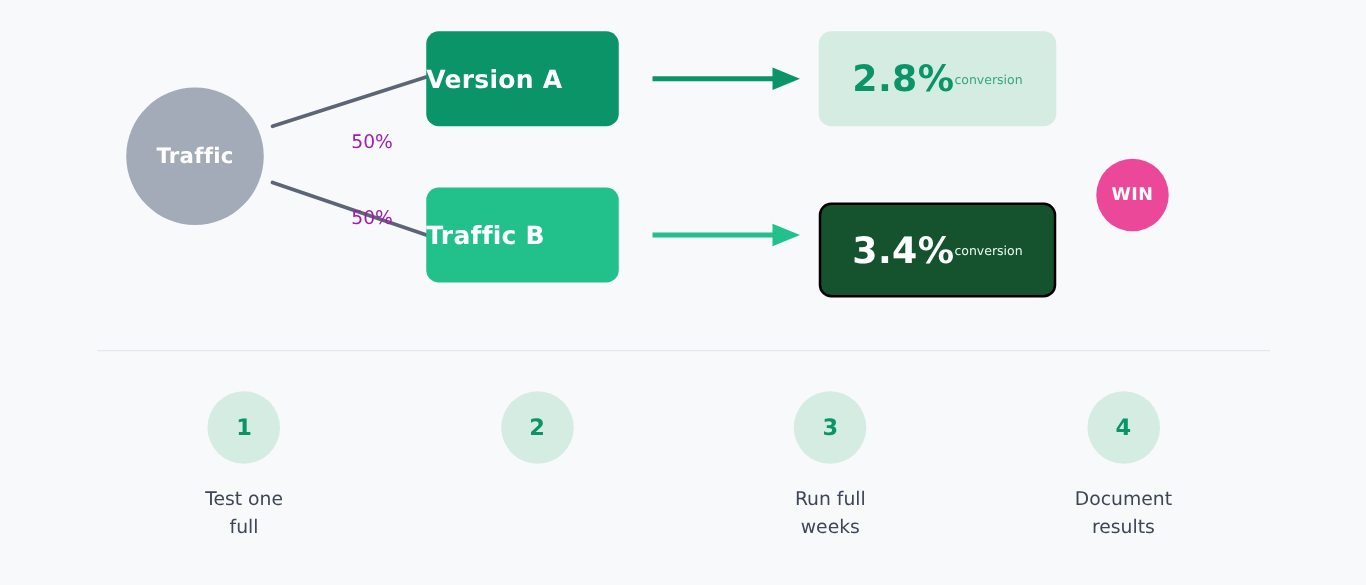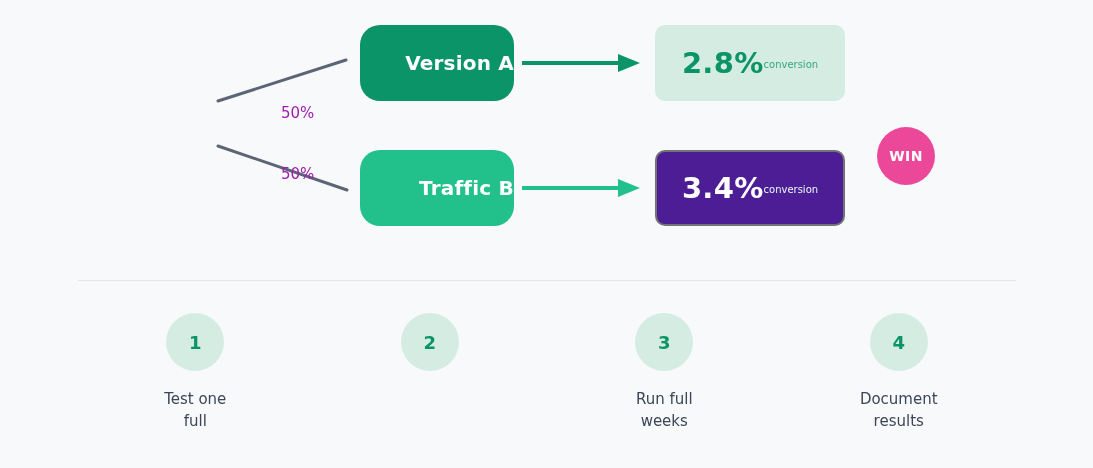--- a/index.html
+++ b/index.html
@@ -56,27 +56,27 @@
     color: #a21caf;
     font-size: 15px;
     white-space: nowrap;
   }
   .split-label.top  { left: 281px; top: 104px; }
   .split-label.bottom { left: 281px; top: 165px; }
 
   
   .variant-box {
     position: absolute;
-    left: 360px;
+    left: 341px;
     width: 154px;
     height: 76px;
-    border-radius: 20px;
-    display: flex;
-    align-items: center;
-    justify-content: flex-end;
+    border-radius: 10px;
+    display: flex;
+    align-items: center;
+    justify-content: flex-start;
   }
   .variant-box.a { top: 25px;  background: #0a9467; }
   .variant-box.b { top: 150px; background: #22c08a; }
   .variant-label {
     color: #ffffff;
     font-size: 20px;
     font-weight: bold;
     letter-spacing: 0.2px;
   }
 
@@ -91,23 +91,23 @@
     flex-direction: row;
     align-items: center;
     justify-content: center;
     box-sizing: border-box;
   }
   .result-panel.a {
     top: 25px;
     background: #d4ece1;
   }
   .result-panel.b {
-    top: 150px;
-    background: #4c1d95;
-    border: 2px solid #737373;
+    top: 162px;
+    background: #14532d;
+    border: 2px solid #000000;
   }
   .result-rate {
     font-size: 29px;
     font-weight: bold;
     line-height: 1.05;
     letter-spacing: 0.3px;
   }
   .result-caption {
     font-size: 10px;
     margin-top: 3px;
@@ -197,20 +197,23 @@
     <g>
       <line x1="522" y1="63" x2="622" y2="63" stroke="#0a9467" stroke-width="4"></line>
       <polygon points="618,54 640,63 618,72" fill="#0a9467"></polygon>
     </g>
     <g>
       <line x1="522" y1="188" x2="622" y2="188" stroke="#22c08a" stroke-width="4"></line>
       <polygon points="618,179 640,188 618,197" fill="#22c08a"></polygon>
     </g>
   </svg>
 
+  <div class="traffic-node">
+    <span class="traffic-label">Traffic</span>
+  </div>
 
   <span class="split-label top">50%</span>
   <span class="split-label bottom">50%</span>
 
   <div class="variant-box a">
     <span class="variant-label">Version A</span>
   </div>
   <div class="result-panel a">
     <span class="result-rate">2.8%</span>
     <span class="result-caption">conversion</span>

